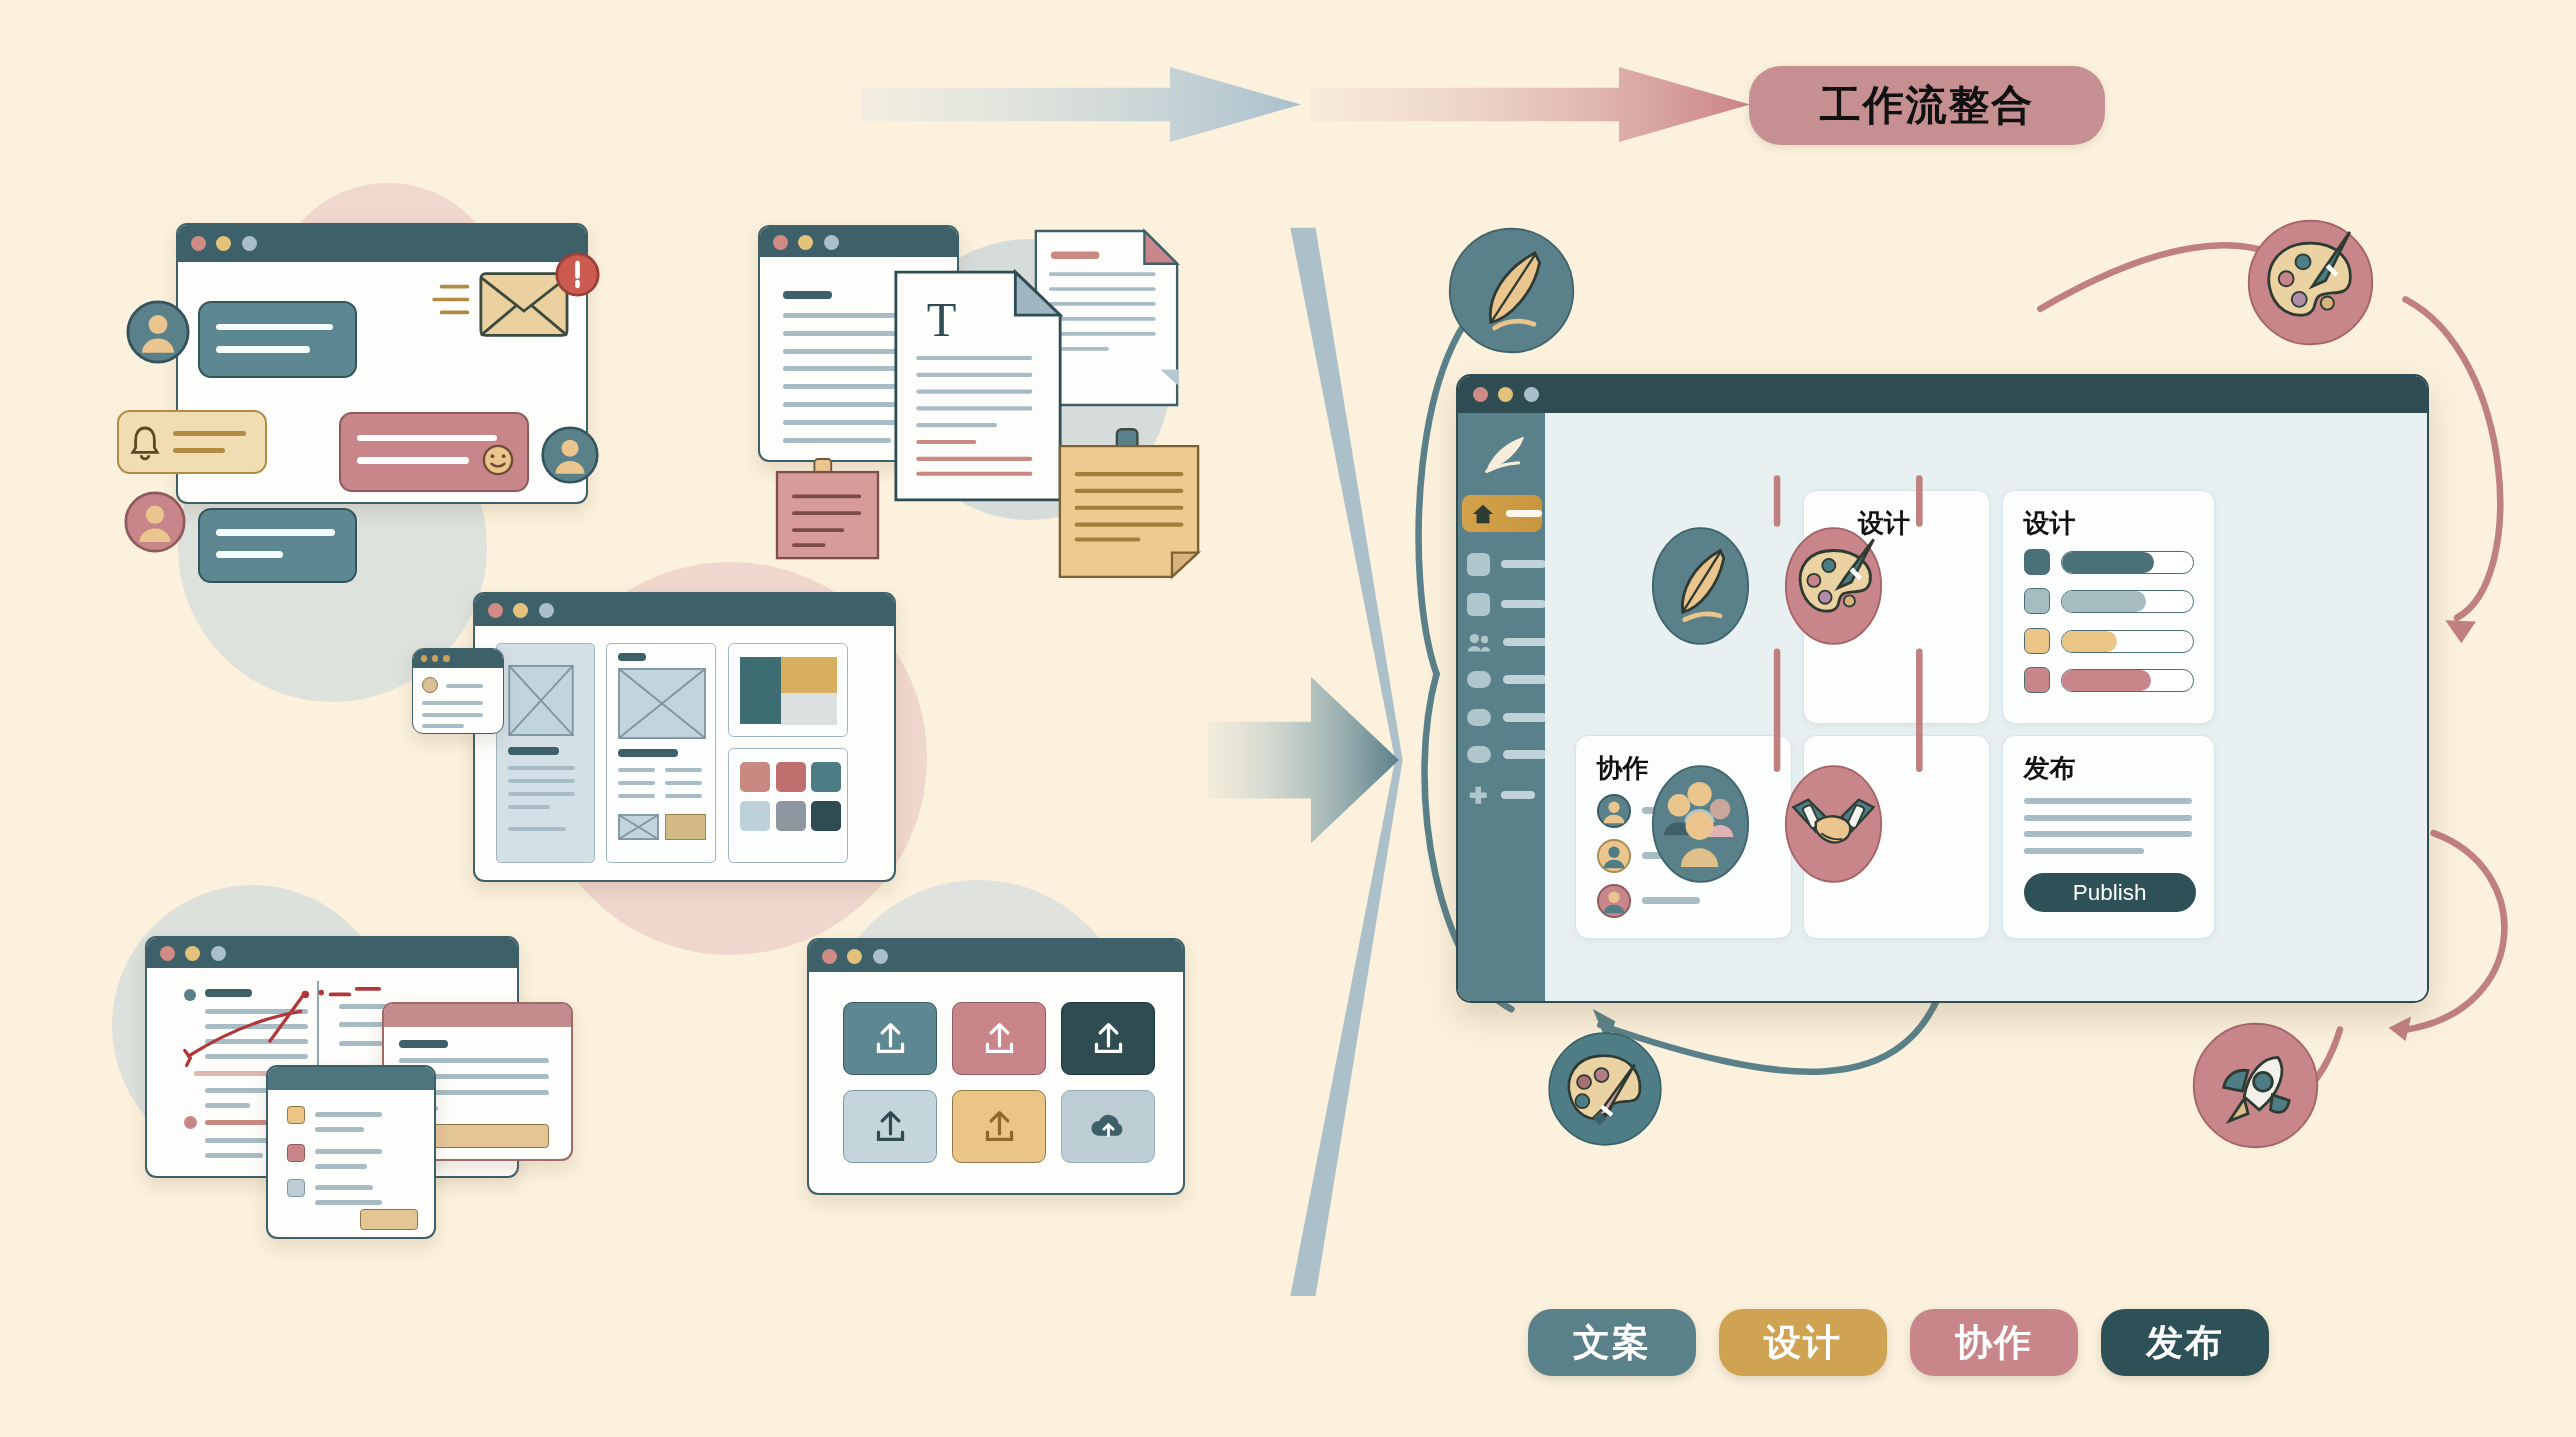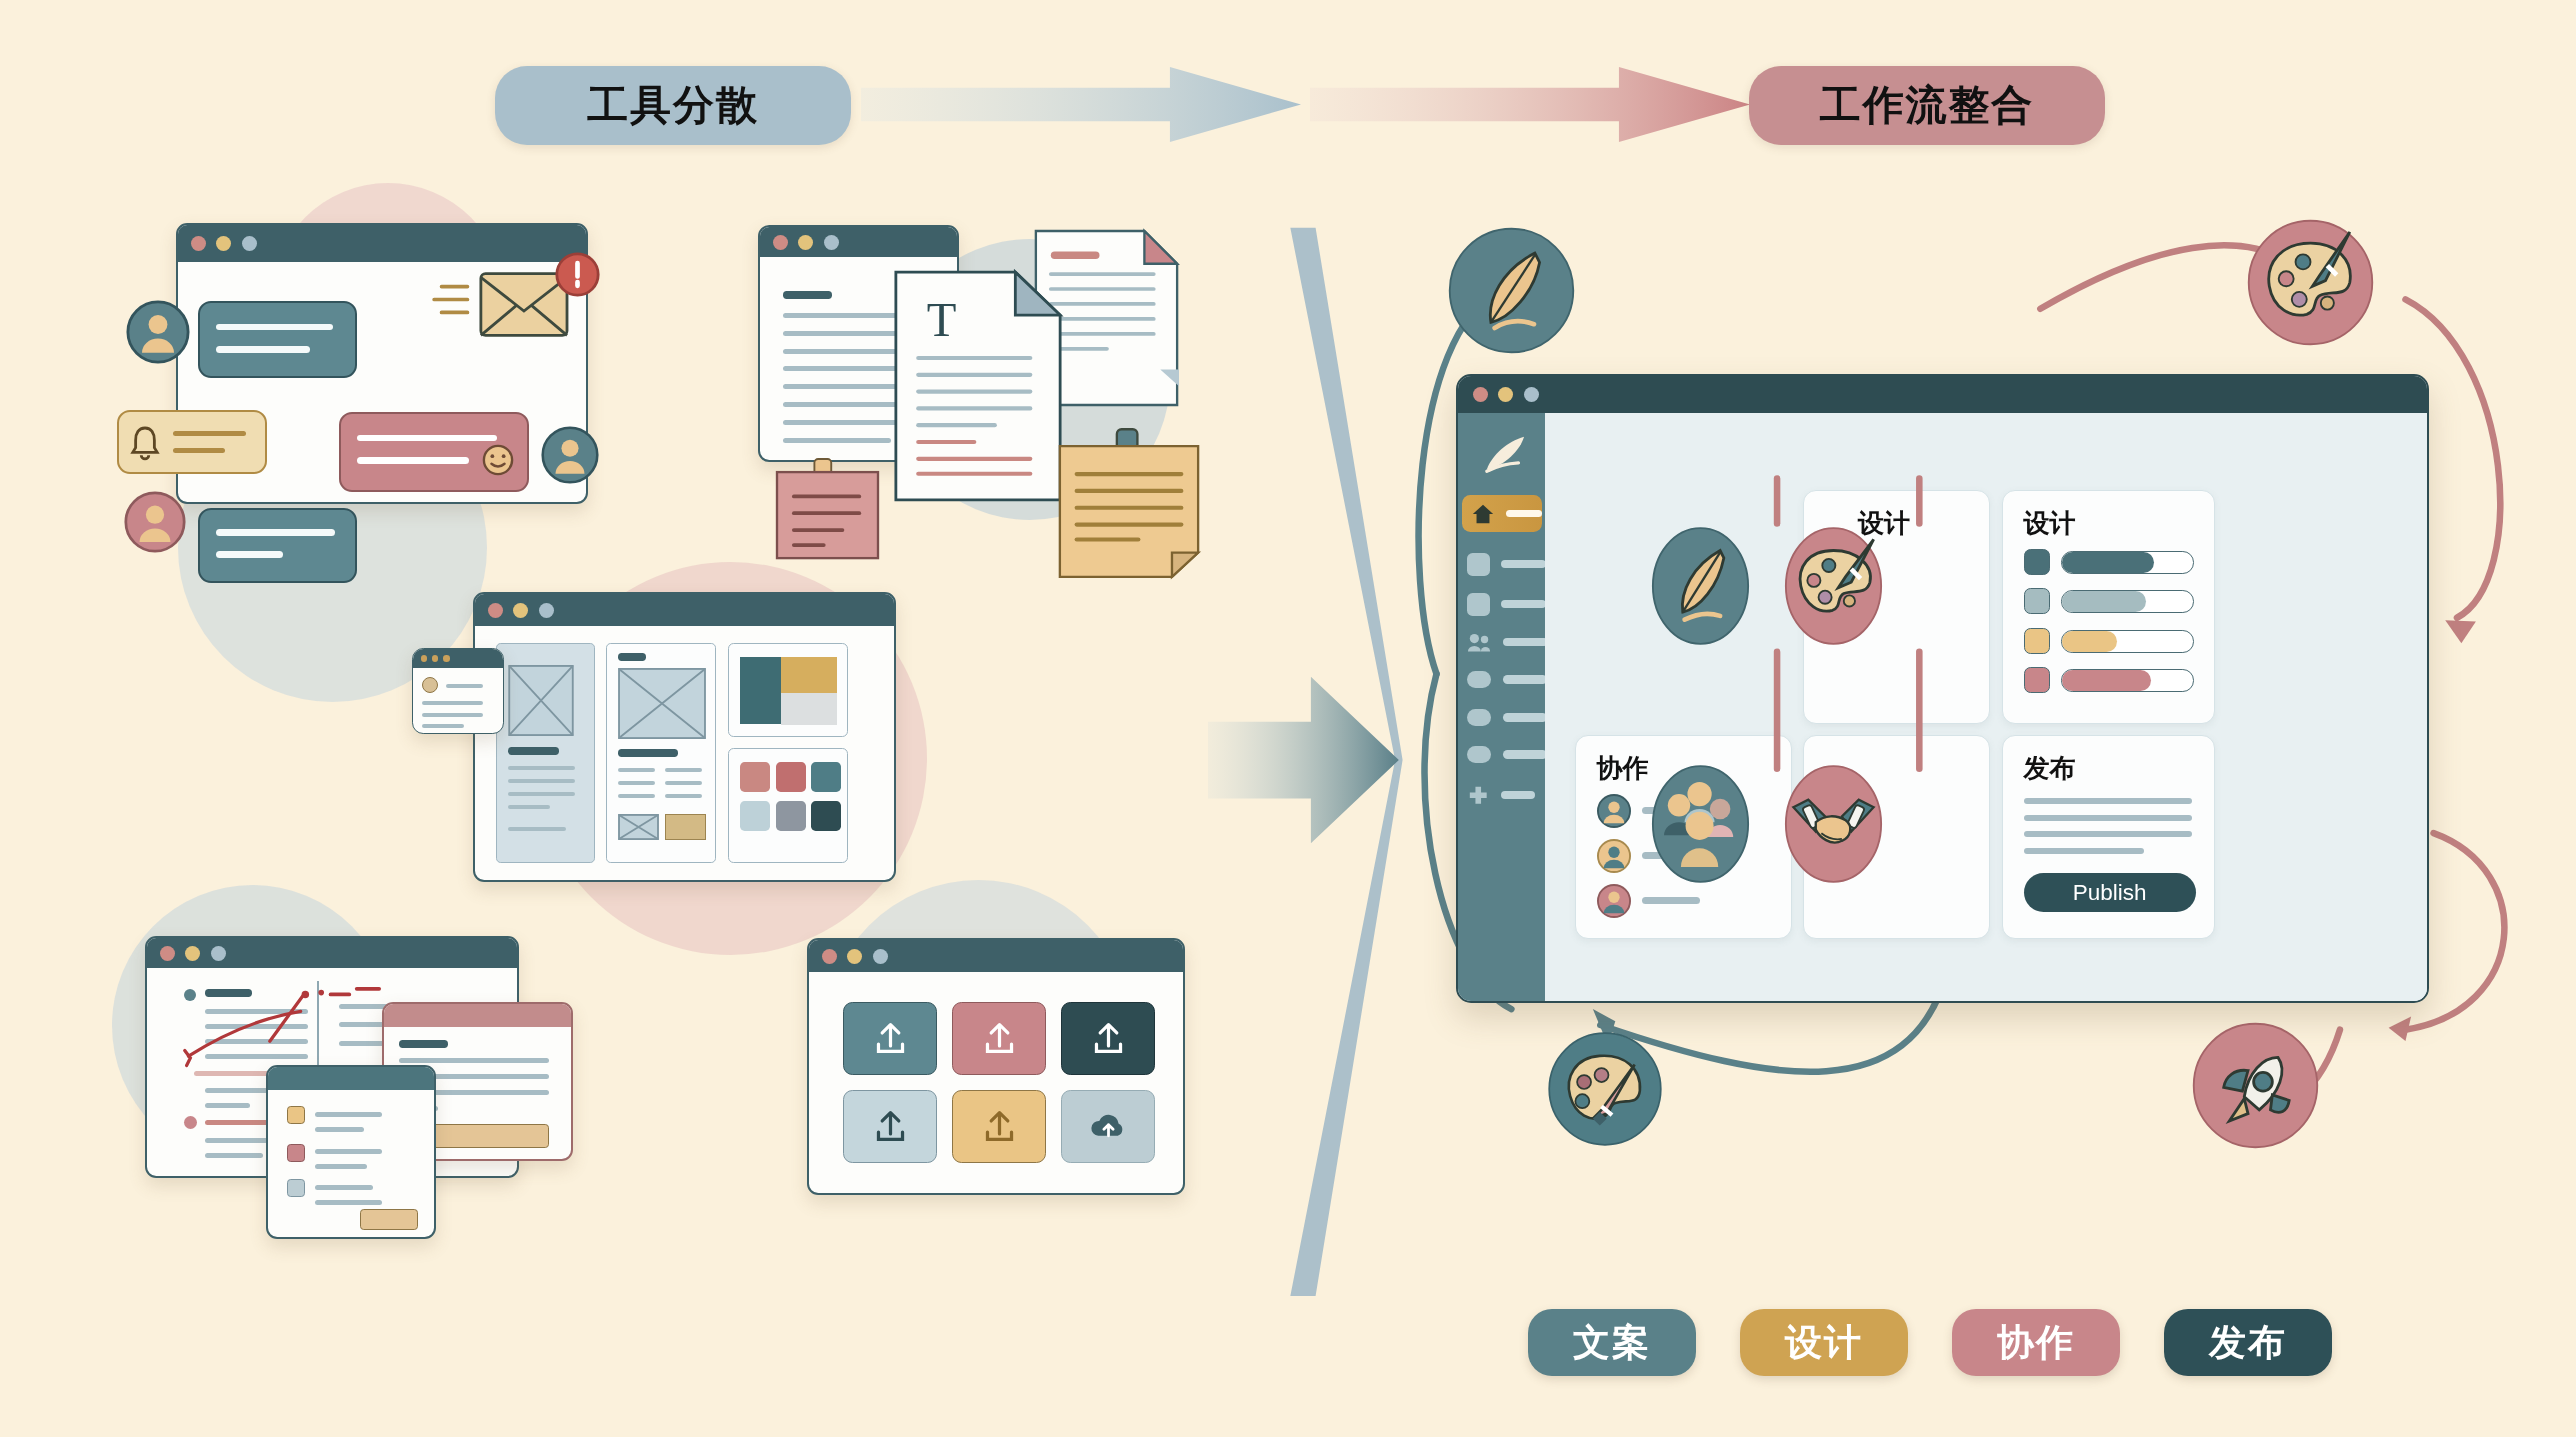--- a/index.html
+++ b/index.html
@@ -75,21 +75,21 @@
     position:absolute; background:#FCFDFD; border:1.9px solid #D6E3E7; border-radius:13px;
     box-shadow:0 2.8px 7.5px rgba(90,110,115,.08);
   }
   .card-title { position:absolute; left:20.6px; top:15px; font-size:26px; color:#111; font-weight:600; }
 
   .pbar-track { position:absolute; height:22.5px; border-radius:11.2px; background:#FFF; border:1.9px solid #4A6B73; }
   .pbar-fill  { position:absolute; left:0; top:0; bottom:0; border-radius:11.2px; }
   .pbar-sq    { position:absolute; width:26px; height:26px; border-radius:6.6px; border:1.9px solid #4A6B73; }
 
   
-  #legend { position:absolute; left:1528px; top:1309px; display:flex; gap:44px; align-items:center; }
+  #legend { position:absolute; left:1528px; top:1309px; display:flex; gap:23px; align-items:center; }
   .leg {
     display:flex; align-items:center; justify-content:center;
     width:168px; height:67px; border-radius:24px;
     color:#FFF; font-size:37px; font-weight:600; letter-spacing:1.9px;
     box-shadow:0 3.7px 9.4px rgba(100,80,55,.18);
   }
 
   svg { display:block; overflow:visible; }
   .nolabel{ position:absolute; }
 </style>
@@ -98,21 +98,20 @@
 
 <div id="stage">
 
   <div class="blob" style="left:271px;top:183px;width:234px;height:234px;background:#E8C3C4;opacity:.55;"></div>
   <div class="blob" style="left:178px;top:393px;width:309px;height:309px;background:#C5D5DE;opacity:.55;"></div>
   <div class="blob" style="left:889px;top:239px;width:281px;height:281px;background:#BDCFD8;opacity:.6;"></div>
   <div class="blob" style="left:534px;top:562px;width:393px;height:393px;background:#E6BEBE;opacity:.5;"></div>
   <div class="blob" style="left:112px;top:885px;width:281px;height:281px;background:#C3D4DD;opacity:.55;"></div>
   <div class="blob" style="left:824px;top:880px;width:309px;height:309px;background:#C3D4DD;opacity:.5;"></div>
 
-  <div class="hdr-pill" id="pill-left">工具分散</div>
 
   <svg class="hdr-arrow" style="left:861px;" width="440" height="75" viewBox="0 0 470 80">
     <defs>
         <linearGradient id="gB" x1="0" x2="1">
       <stop offset="0" stop-color="#D7E2E6" stop-opacity=".25"></stop>
       <stop offset="1" stop-color="#A9C0CC"></stop>
         </linearGradient>
       </defs>
     <path d="M0 22 H330 V0 L470 40 L330 80 V58 H0 Z" fill="url(#gB)"></path>
   </svg>

